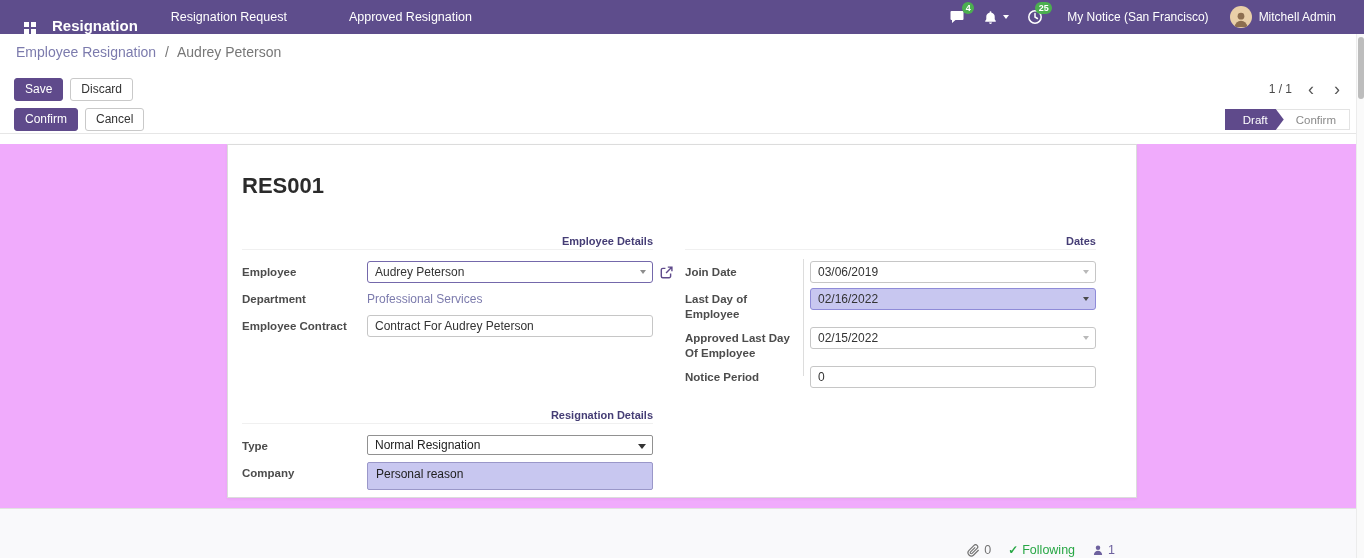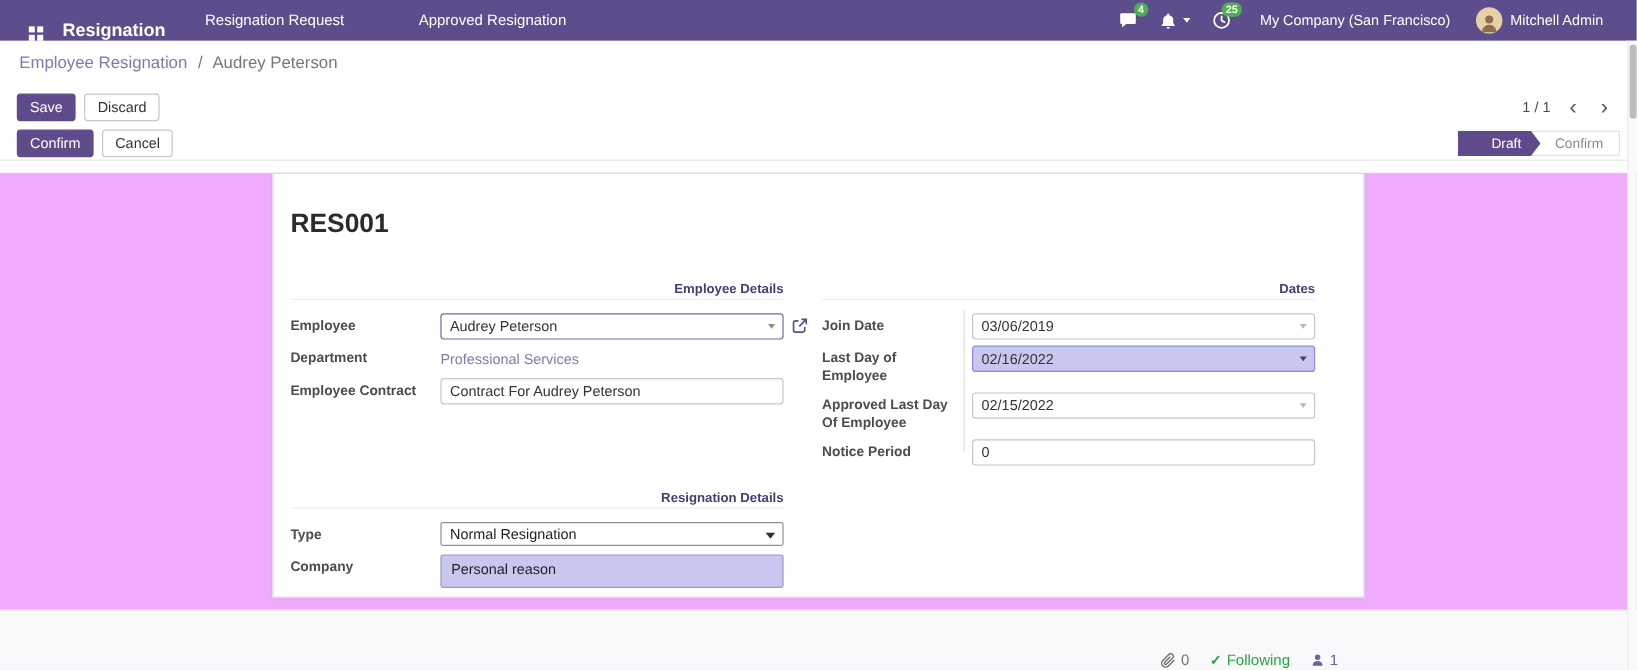--- a/index.html
+++ b/index.html
@@ -33,21 +33,21 @@
   .btn-primary { background:var(--primary,#5f4a8b); color:#fff; border-color:var(--primary,#5f4a8b); }
   .btn-secondary { background:#fff; color:#333; border-color:#c9c9c9; margin-left:7px; }
   .pager { margin-left:auto; display:flex; align-items:center; color:#4a4a4a; font-size:12px; }
   .pager-value { margin-right:6px; cursor:pointer; }
   .pager-btn { font-size:18px; color:#555; padding:0 10px; background:none; border:none; line-height:1; cursor:pointer; font-family:inherit; }
 
   
   .statusbar { height:28px; padding:0 14px; display:flex; align-items:center; background:#fff; border-bottom:1px solid #e6e6e6; }
   .statusbar-right { margin-left:auto; display:flex; align-items:center; }
   .state { height:21px; display:flex; align-items:center; font-size:11.5px; cursor:pointer; }
-  .state.active { background:var(--primary,#5f4a8b); color:#fff; padding:0 16px 0 28px; clip-path:polygon(0 0, calc(100% - 8px) 0, 100% 50%, calc(100% - 8px) 100%, 0 100%); position:relative; z-index:2; }
+  .state.active { background:var(--primary,#5f4a8b); color:#fff; padding:0 16px 0 18px; clip-path:polygon(0 0, calc(100% - 8px) 0, 100% 50%, calc(100% - 8px) 100%, 0 100%); position:relative; z-index:2; }
   .state.inactive { background:#fff; border:1px solid #e3e3e3; color:#8a8a8a; padding:0 13px 0 19px; margin-left:-8px; }
 
   
   .form-area { background:#f0abfc; height:364px; }
   .sheet { width:910px; height:354px; margin:10px auto 0; background:#fff; border:1px solid #dcdcdc; box-shadow:0 1px 3px rgba(0,0,0,.05); padding:18px 14px; }
   .sheet-title { font-size:22px; font-weight:700; color:#2b2b2b; margin:10px 0 36px; }
   .groups { display:flex; gap:32px; }
   .group { width:411px; position:relative; }
   .group-title { font-size:11px; font-weight:700; color:#453d75; margin-bottom:11px; border-bottom:1px solid #f0f0f0; padding-bottom:2px;text-align:right; }
   .frow { display:flex; margin-bottom:5px; min-height:22px; }
@@ -115,21 +115,21 @@
     </div>
     <div class="nav-icon-btn">
       <span>
         <svg width="16" height="16" viewBox="0 0 16 16">
             <circle cx="8" cy="8" r="6.2" fill="none" stroke="currentColor" stroke-width="1.5"></circle>
             <path d="M8 4.6V8l2.4 1.5" fill="none" stroke="currentColor" stroke-width="1.5" stroke-linecap="round"></path>
           </svg>
       </span>
       <span class="badge">25</span>
     </div>
-    <div class="company">My Company (San Francisco)</div>
+    <div class="company">My Notice (San Francisco)</div>
     <div class="avatar">
       <svg width="18" height="18" viewBox="0 0 16 16">
           <circle cx="8" cy="5.5" r="3" fill="#8d6e4f"></circle>
           <path d="M2.5 15a5.5 5.5 0 0 1 11 0z" fill="#8d6e4f"></path>
         </svg>
     </div>
     <div class="user-name">Mitchell Admin</div>
   </div>
 </header>
 

